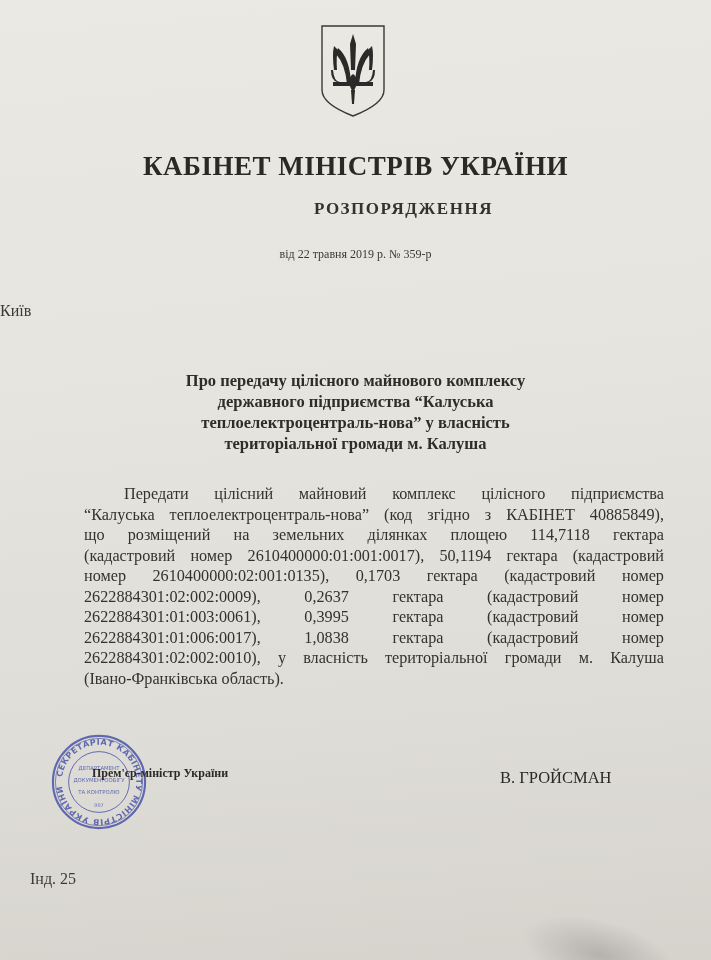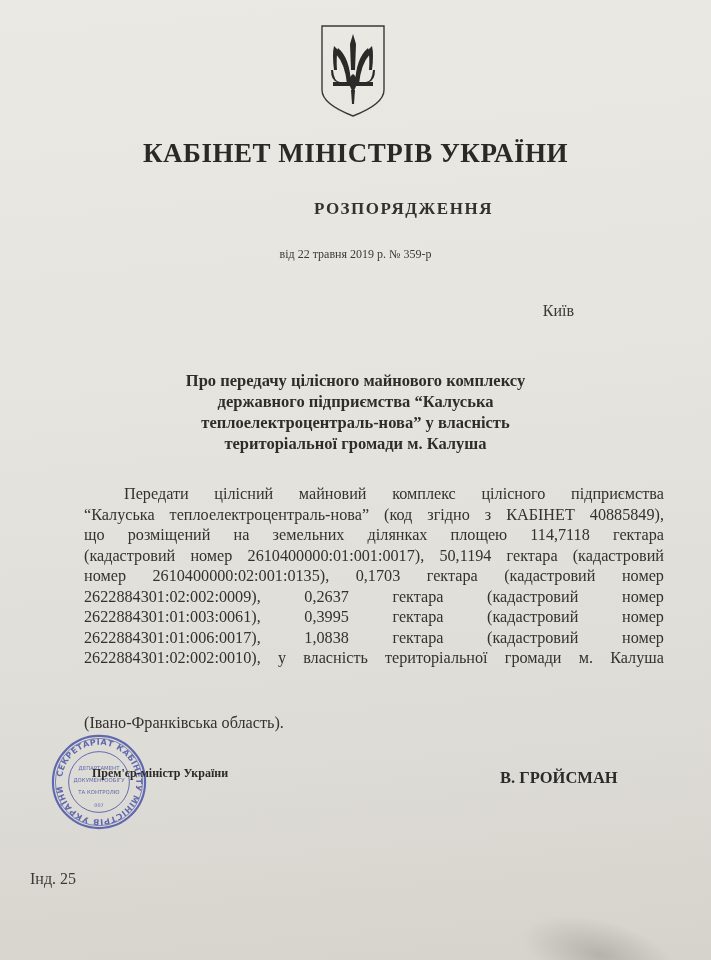--- a/index.html
+++ b/index.html
@@ -16,55 +16,55 @@
     }
     .shadow {
       position: absolute; left: 520px; top: 920px; width: 160px; height: 70px;
       background: radial-gradient(ellipse at center, rgba(120,115,110,0.35), rgba(120,115,110,0) 70%);
       transform: rotate(15deg);
     }
     .emblem {
       position: absolute; left: 320px; top: 24px; width: 66px; height: 94px;
     }
     .title {
-      position: absolute; left: 0; width: 711px; top: 138px; text-align: center;
+      position: absolute; left: 0; width: 711px; top: 151px; text-align: center;
       font-size: 27px; font-weight: bold; letter-spacing: 0.5px; color: #2a2926;
     }
     .subtitle {
       position: absolute; left: 0; width: 711px; top: 199px; text-align: center;
       font-size: 17px; font-weight: bold; letter-spacing: 1.5px; color: #34322f; margin-left: 48px;
     }
     .date {
       position: absolute; left: 0; width: 711px; top: 247px; text-align: center;
       font-size: 12px; color: #3a3936;
     }
     .city {
-      position: absolute; left: 0; width: 574px; top: 302px; text-align: right;
+      position: absolute; left: 0; width: 574px; top: 302px; text-align: left;
       font-size: 16px; color: #3a3936;
     }
     .heading {
       position: absolute; left: 0; width: 711px; top: 370px; text-align: center;
       font-size: 16.5px; font-weight: bold; line-height: 21px; color: #2e2d2a;
     }
     .heading div { white-space: nowrap; }
     .body {
       position: absolute; left: 84px; width: 580px; top: 484px;
       font-size: 16.2px; line-height: 20.5px; color: #33322f;
     }
     .body .line { display: flex; justify-content: space-between; white-space: nowrap; }
     .body .line.first { padding-left: 40px; }
-    .body .line.last { justify-content: flex-start; margin-top: 44px; }
+    .body .line.last { justify-content: flex-start; }
     .signature-row {
       position: absolute; left: 0; width: 711px; top: 766px; height: 24px;
     }
     .position {
       position: absolute; left: 92px; top: 0; font-size: 12px; font-weight: bold; color: #2b2a28;
     }
     .signer {
-      position: absolute; left: 500px; top: 2px; font-size: 16.5px; font-weight: bold; color: #2b2a28;
+      position: absolute; left: 500px; top: 2px; font-size: 16.5px; font-weight: normal; color: #2b2a28;
     }
     .stamp {
       position: absolute; left: 50px; top: 733px; width: 98px; height: 98px;
       opacity: 0.85;
     }
     .index {
       position: absolute; left: 30px; top: 870px; font-size: 16px; color: #3a3936;
     }
   </style>
 </head>

